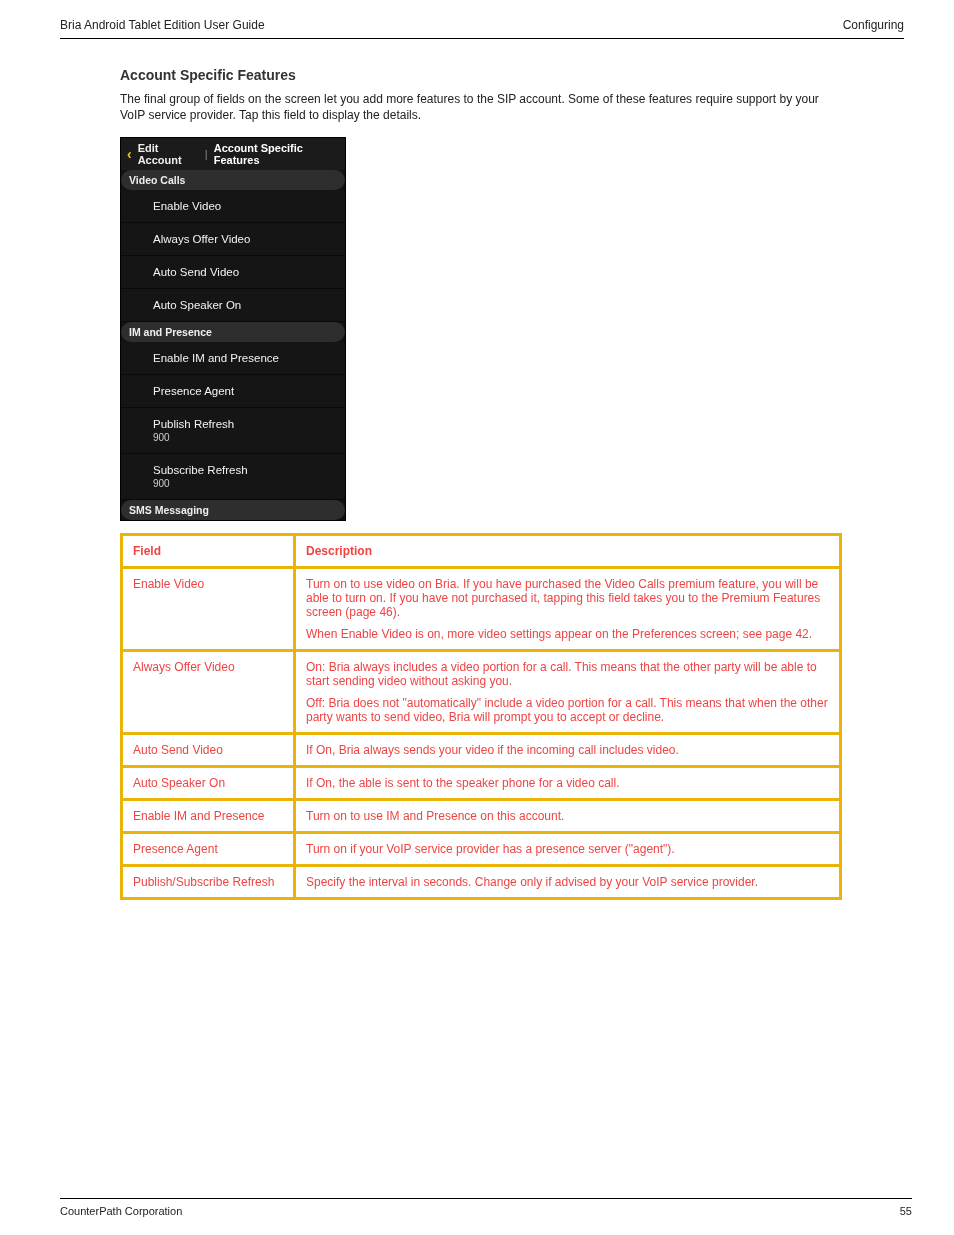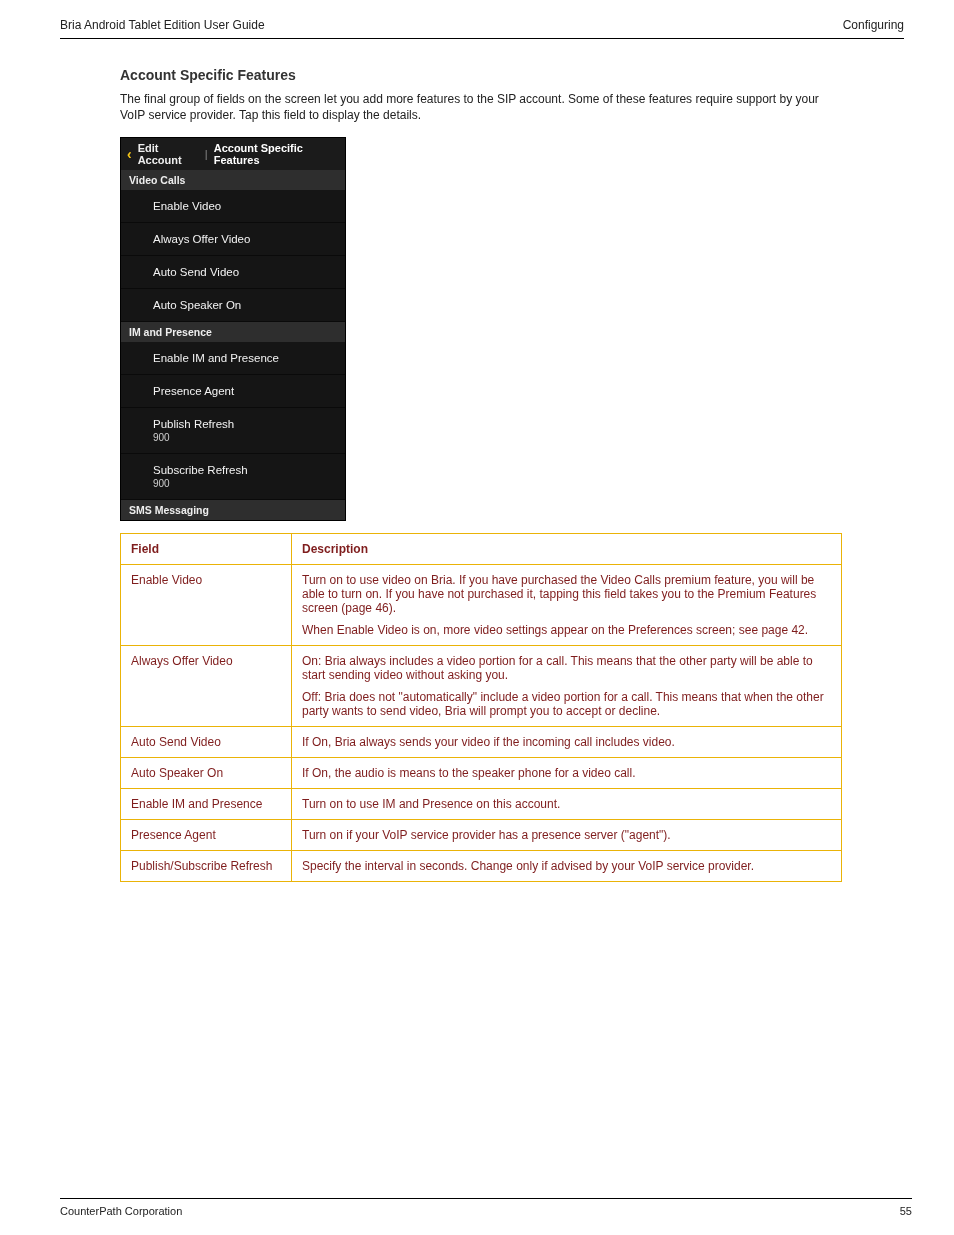--- a/index.html
+++ b/index.html
@@ -67,41 +67,42 @@
   }
   .shot-header .title1 { font-weight: bold; color: #eee; }
   .shot-header .sep { color: #888; margin: 0 6px; }
   .shot-header .title2 { font-weight: bold; color: #fff; }
   .group-head {
     background: #2e2e2e;
     color: #eee;
     font-weight: bold;
     padding: 4px 8px;
     font-size: 10.5px;
+    border-radius: 10px;
   }
   .row {
     background: #151515;
     padding: 10px 10px 10px 32px;
     border-bottom: 1px solid #0a0a0a;
   }
   .row-label { color: #f3f3f3; font-size: 11.5px; }
   .row-sub { color: #cfcfcf; font-size: 10px; margin-top: 2px; }
 
   
   table.features {
     border-collapse: collapse;
     width: 722px;
     margin: 12px 0 0 60px;
   }
   table.features th, table.features td {
-    border: 1px solid #eab308;
+    border: 3px solid #eab308;
     padding: 8px 10px;
     vertical-align: top;
     font-size: 12px;
-    color: #7f1d1d;
+    color: #ef4444;
     text-align: left;
   }
   table.features th {
     font-weight: bold;
     background: #fff;
   }
   td p { margin: 0 0 8px 0; }
   td p:last-child { margin-bottom: 0; }
 
   
@@ -202,21 +203,21 @@
       </tr>
       <tr>
         <td>Auto Send Video</td>
         <td>
           <p>If On, Bria always sends your video if the incoming call includes video.</p>
         </td>
       </tr>
       <tr>
         <td>Auto Speaker On</td>
         <td>
-          <p>If On, the audio is means to the speaker phone for a video call.</p>
+          <p>If On, the able is sent to the speaker phone for a video call.</p>
         </td>
       </tr>
       <tr>
         <td>Enable IM and Presence</td>
         <td>
           <p>Turn on to use IM and Presence on this account.</p>
         </td>
       </tr>
       <tr>
         <td>Presence Agent</td>

